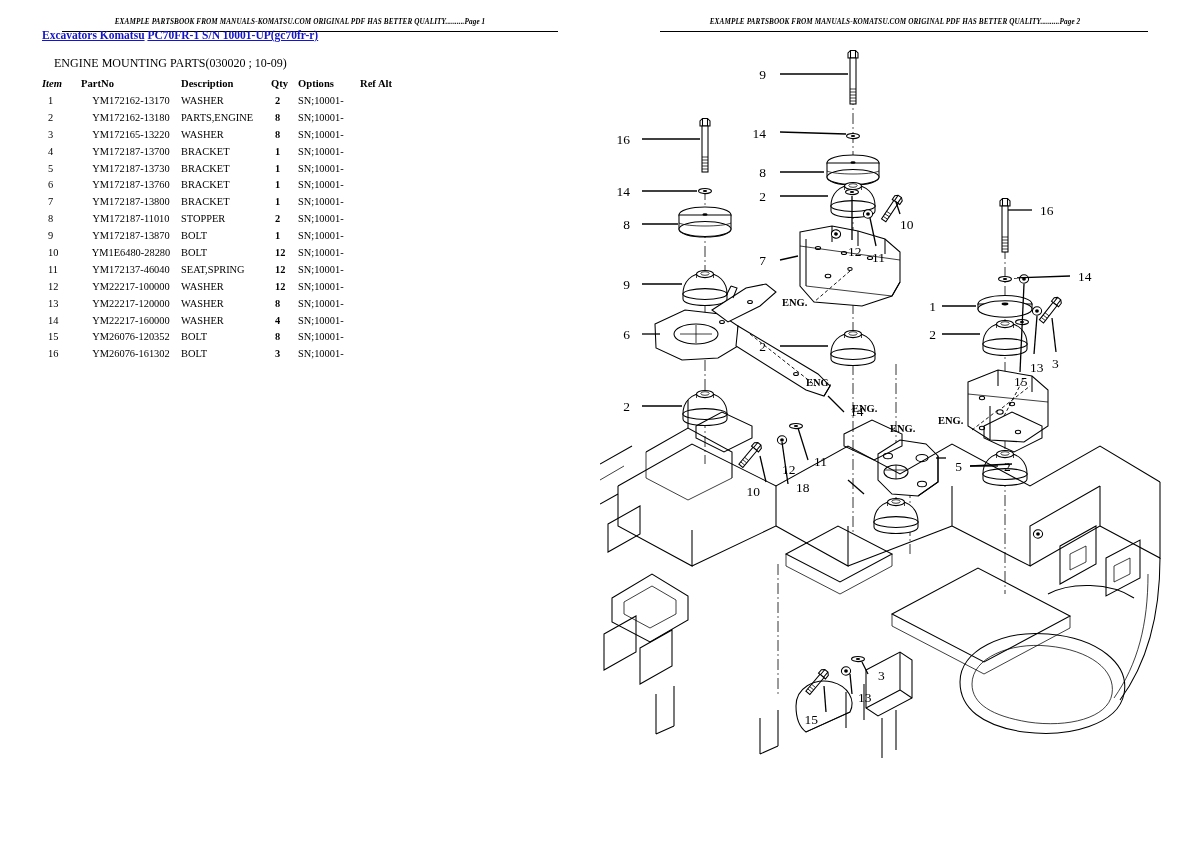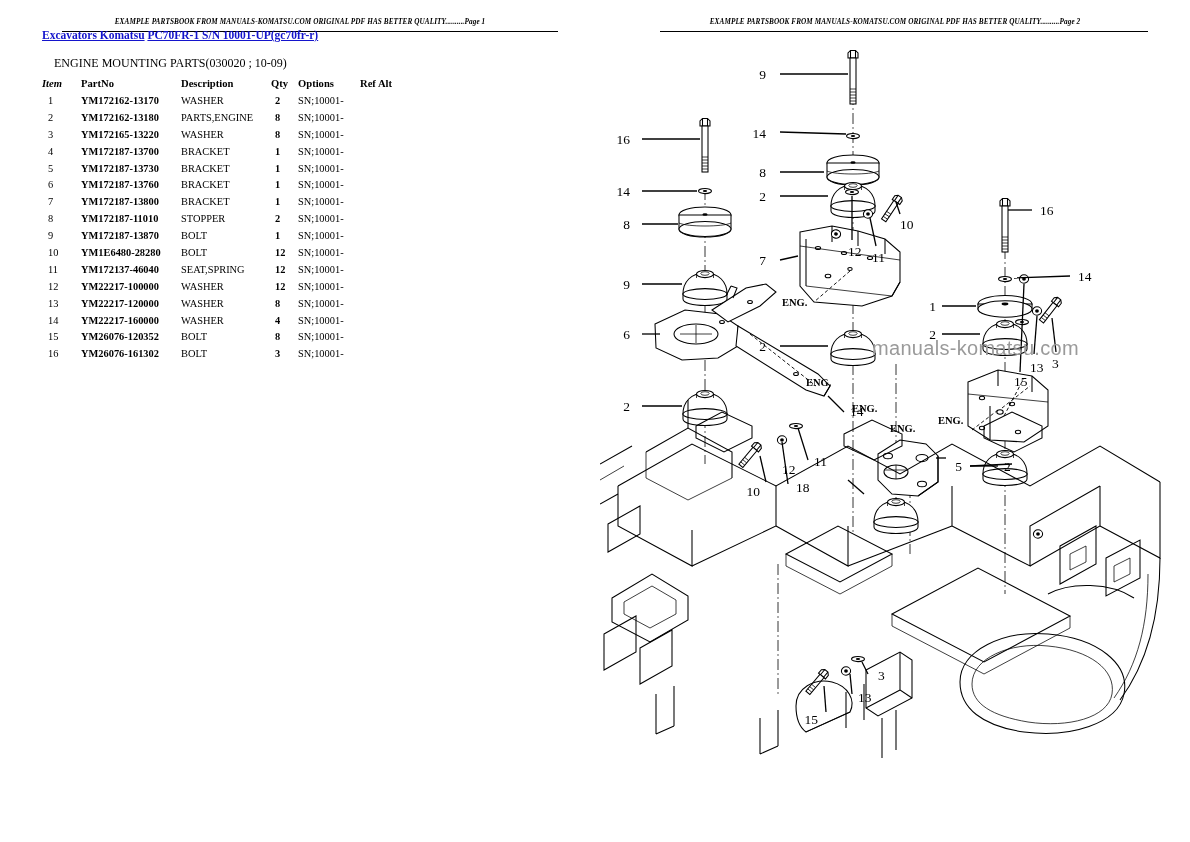--- a/index.html
+++ b/index.html
@@ -92,21 +92,21 @@
     white-space: nowrap;
     font-size: 10.6px;
   }
   .parts-table td {
     padding: 0;
     height: 16.9px;
     white-space: nowrap;
     vertical-align: middle;
   }
   .c-item  { width: 33px;  text-align: left; padding-left: 6px !important; }
-  .c-part  { width: 100px; font-weight: bold; }
+  .c-part  { width: 100px; font-weight: normal; text-align: center; }
   .c-desc  { width: 90px; }
   .c-qty   { width: 23px;  text-align: left; padding-left: 4px !important; font-weight: bold; }
   .c-opt   { width: 62px; margin-top: 24px; }
   .c-ref   { width: 46px; }
   th.c-item { padding-left: 0 !important; font-style: italic; }
   th.c-qty  { padding-left: 0 !important; }
 
   
   .diagram {
     position: absolute;
@@ -656,15 +656,14 @@
         <g>
           <text class="eng" x="182" y="272">ENG.</text>
           <text class="eng" x="206" y="352">ENG.</text>
           <text class="eng" x="252" y="378">ENG.</text>
           <text class="eng" x="290" y="398">ENG.</text>
           <text class="eng" x="338" y="390">ENG.</text>
         </g>
       </svg>
     </div>
 
-    <div class="watermark">manuals-komatsu.com</div>
   </div>
 </div>
 
 </body></html>

